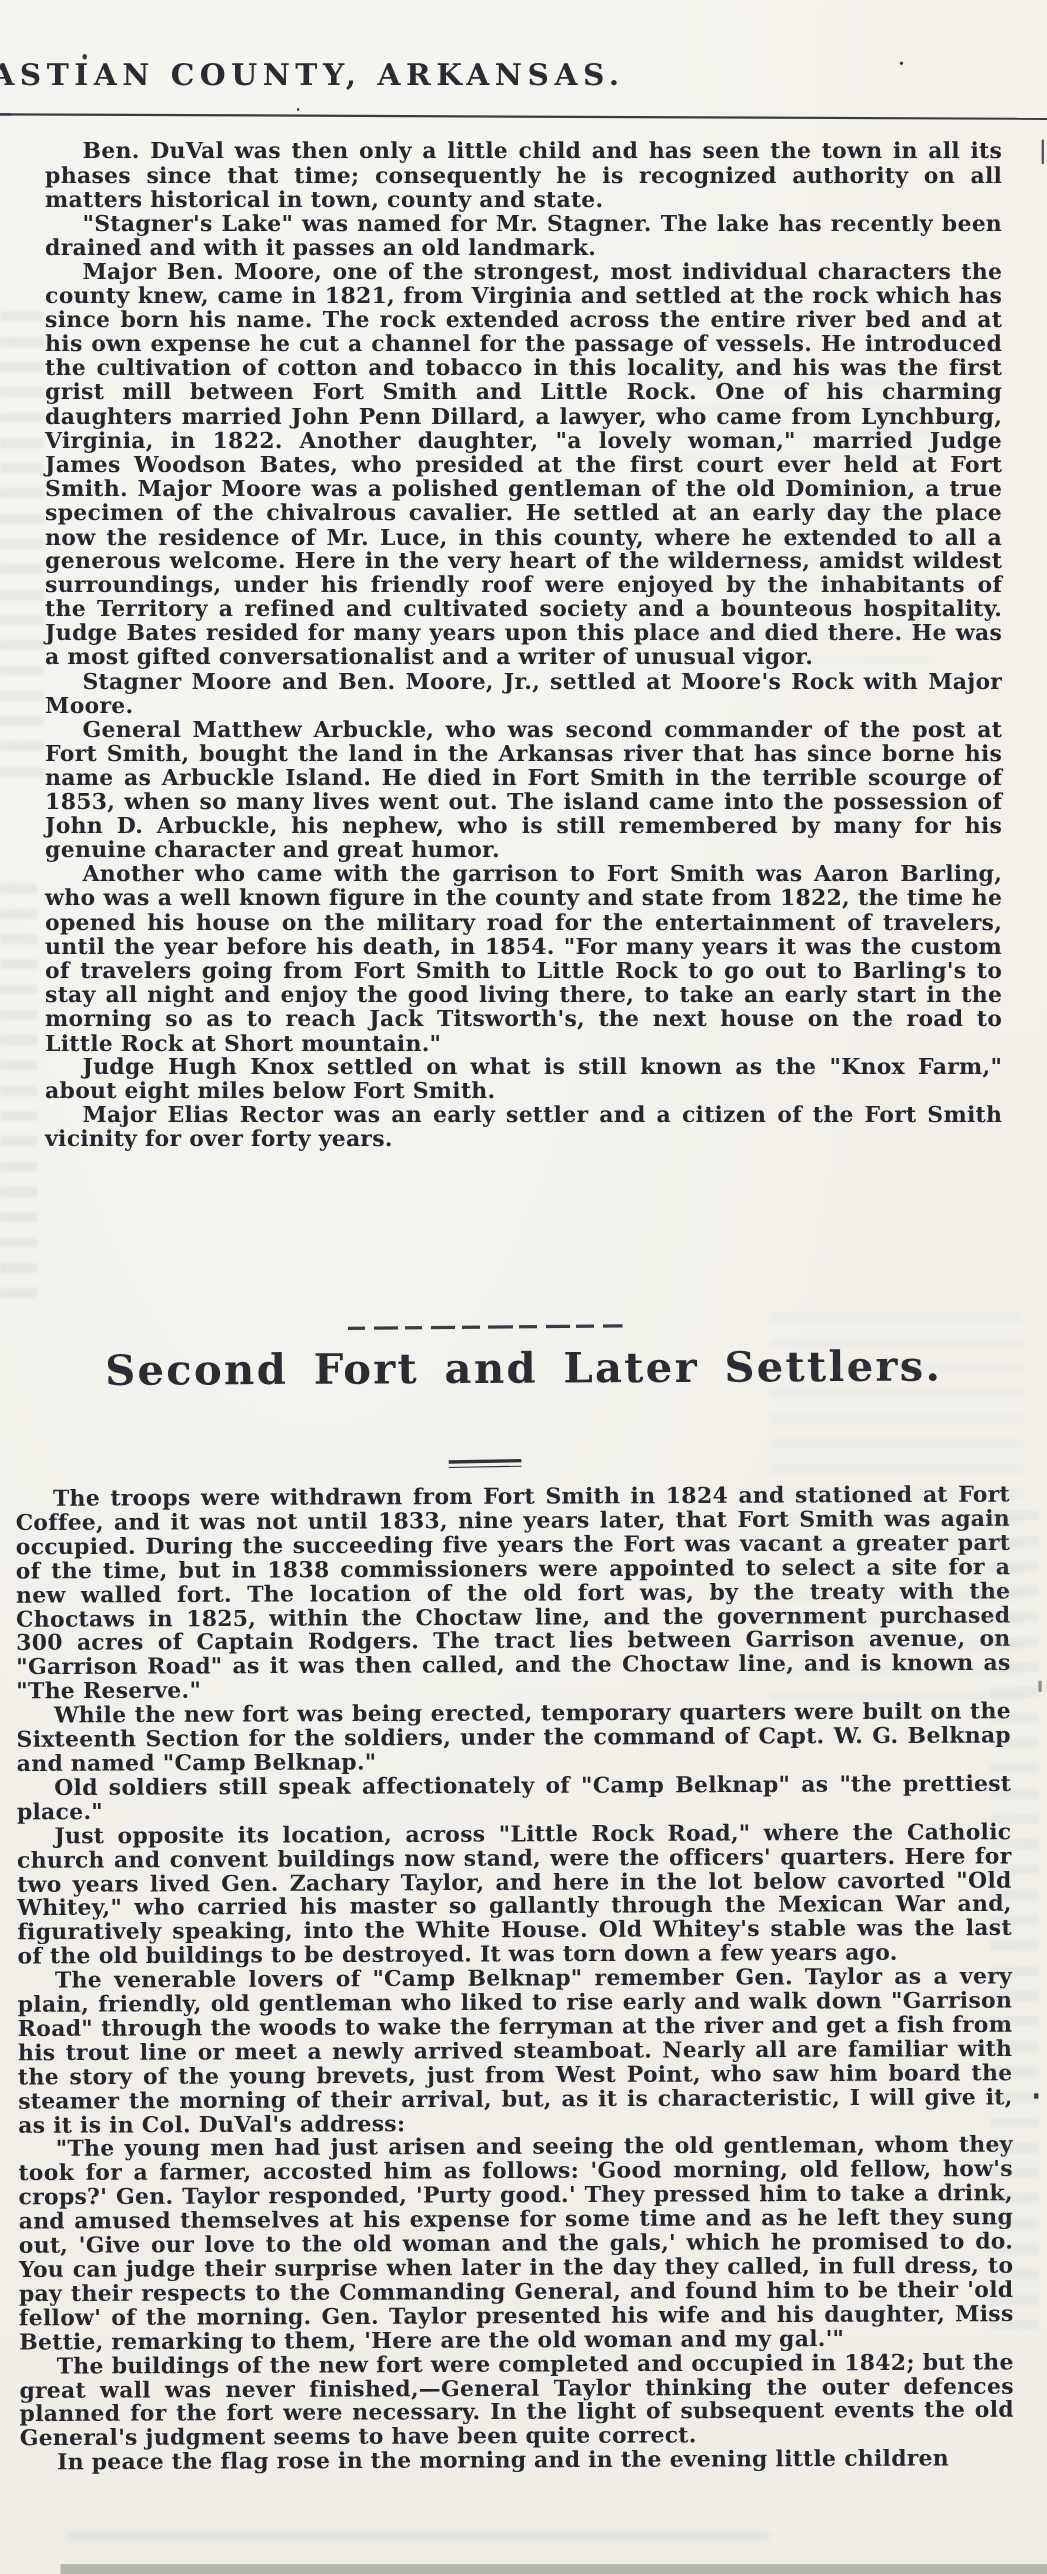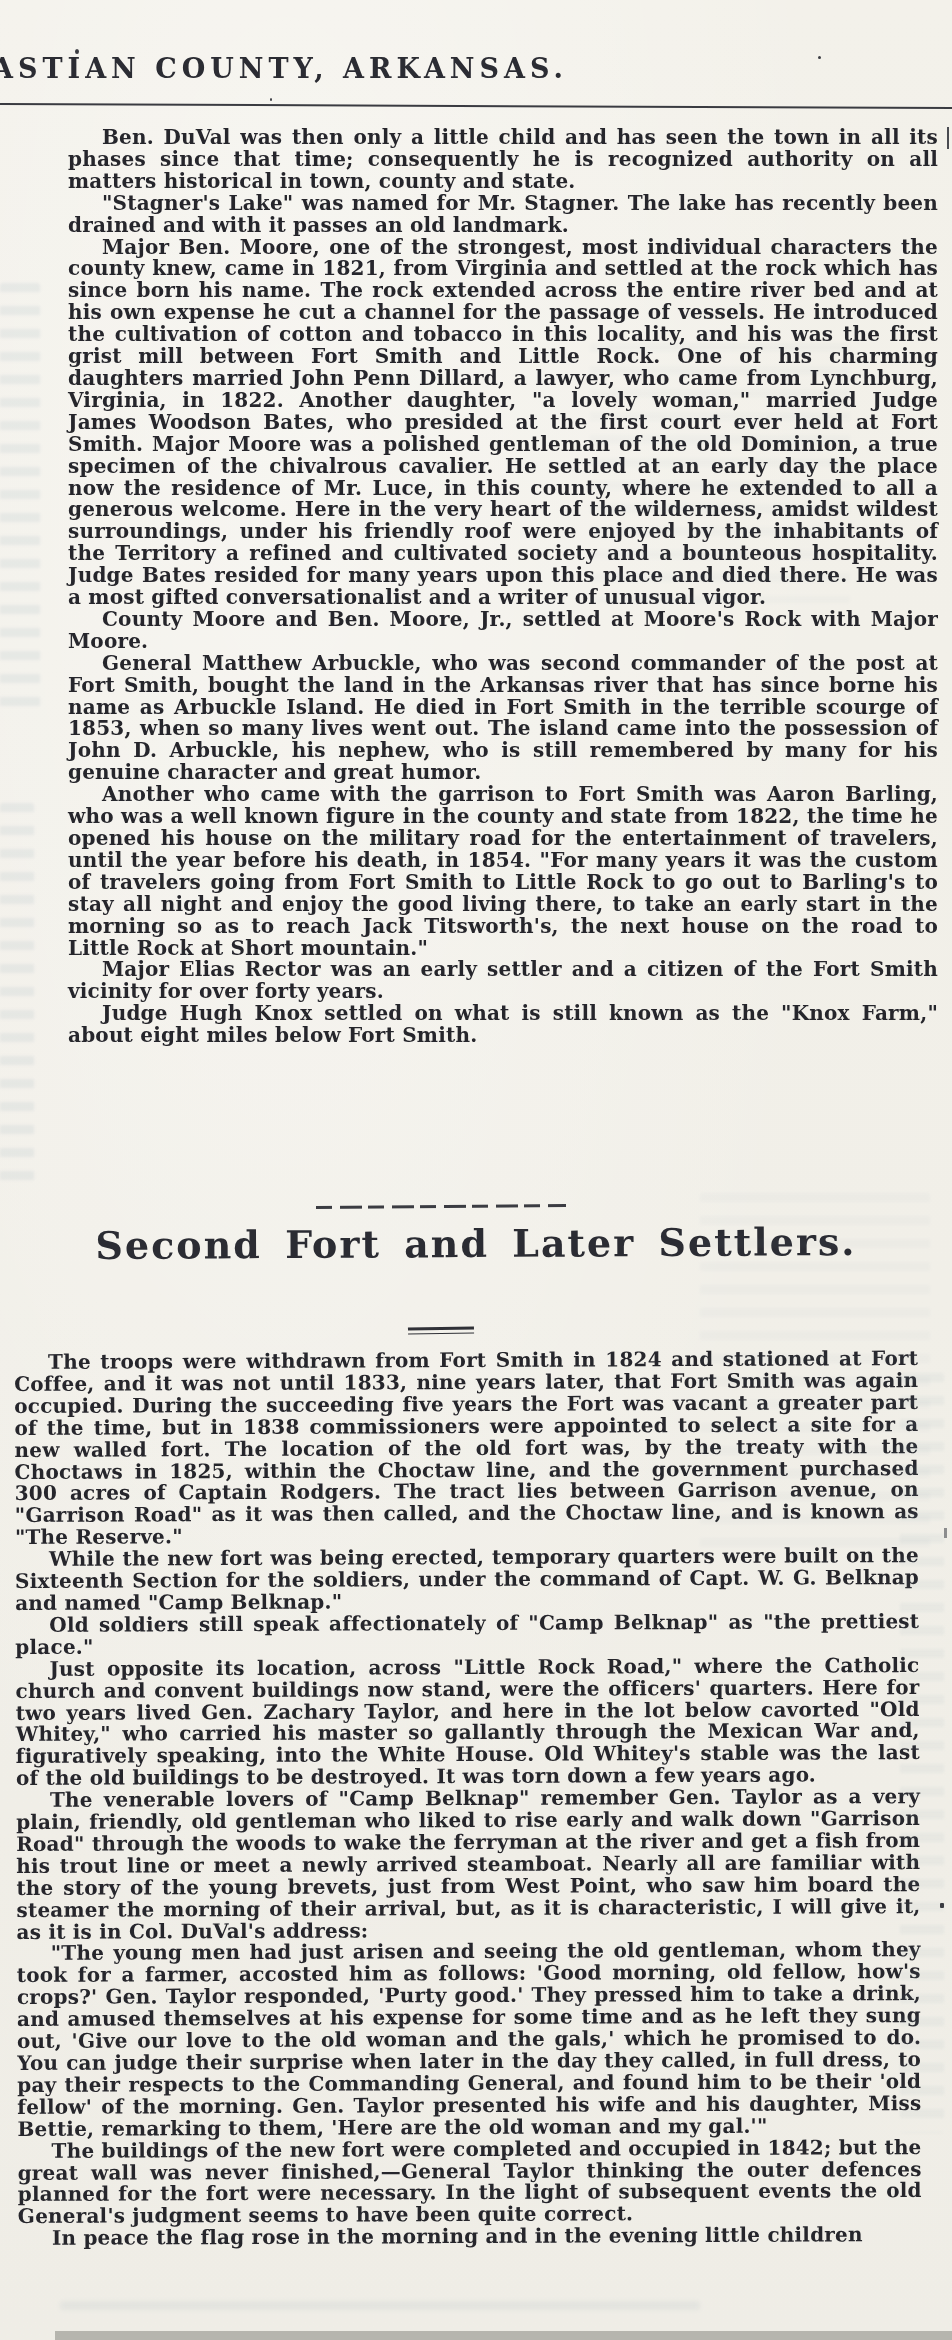--- a/index.html
+++ b/index.html
@@ -54,21 +54,21 @@
   .text-block p {
     margin: 0;
     text-align: justify;
     text-indent: 1.7em;
     font-weight: bold;
     letter-spacing: 0.2px;
   }
   .sec1 {
     position: absolute;
     top: 84px;
-    left: 68px;
+    left: 41px;
     width: 870px;
     font-size: 20px;
     line-height: 21.9px;
   }
   .sec2 {
     position: absolute;
     top: 1307px;
     left: 16px;
     width: 904px;
     font-size: 20px;
@@ -170,25 +170,25 @@
 <div class="page">
 
   <div class="running-title">ASTIAN COUNTY, ARKANSAS.</div>
   <div class="header-rule-tick"></div>
   <div class="header-rule"></div>
 
   <main class="text-block sec1">
     <p>Ben. DuVal was then only a little child and has seen the town in all its phases since that time; consequently he is recognized authority on all matters historical in town, county and state.</p>
     <p>"Stagner's Lake" was named for Mr. Stagner.  The lake has recently been drained and with it passes an old landmark.</p>
     <p>Major Ben. Moore, one of the strongest, most individual characters the county knew, came in 1821, from Virginia and settled at the rock which has since born his name.  The rock extended across the entire river bed and at his own expense he cut a channel for the passage of vessels. He introduced the cultivation of cotton and tobacco in this locality, and his was the first grist mill between Fort Smith and Little Rock.  One of his charming daughters married John Penn Dillard, a lawyer, who came from Lynchburg, Virginia, in 1822.  Another daughter, "a lovely woman," married Judge James Woodson Bates, who presided at the first court ever held at Fort Smith.  Major Moore was a polished gentleman of the old Dominion, a true specimen of the chivalrous cavalier.  He settled at an early day the place now the residence of Mr. Luce, in this county, where he extended to all a generous welcome.  Here in the very heart of the wilderness, amidst wildest surroundings, under his friendly roof were enjoyed by the inhabitants of the Territory a refined and cultivated society and a bounteous hospitality.  Judge Bates resided for many years upon this place and died there.  He was a most gifted conversationalist and a writer of unusual vigor.</p>
-    <p>County Moore and Ben. Moore, Jr., settled at Moore's Rock with Major Moore.</p>
+    <p>Stagner Moore and Ben. Moore, Jr., settled at Moore's Rock with Major Moore.</p>
     <p>General Matthew Arbuckle, who was second commander of the post at Fort Smith, bought the land in the Arkansas river that has since borne his name as Arbuckle Island.  He died in Fort Smith in the terrible scourge of 1853, when so many lives went out.  The island came into the possession of John D. Arbuckle, his nephew, who is still remembered by many for his genuine character and great humor.</p>
     <p>Another who came with the garrison to Fort Smith was Aaron Barling, who was a well known figure in the county and state from 1822, the time he opened his house on the military road for the entertainment of travelers, until the year before his death, in 1854.  "For many years it was the custom of travelers going from Fort Smith to Little Rock to go out to Barling's to stay all night and enjoy the good living there, to take an early start in the morning so as to reach Jack Titsworth's, the next house on the road to Little Rock at Short mountain."</p>
+    <p>Judge Hugh Knox settled on what is still known as the "Knox Farm," about eight miles below Fort Smith.</p>
     <p>Major Elias Rector was an early settler and a citizen of the Fort Smith vicinity for over forty years.</p>
-    <p>Judge Hugh Knox settled on what is still known as the "Knox Farm," about eight miles below Fort Smith.</p>
   </main>
 
   <div class="dash-divider"></div>
   <h1 class="section-heading">Second Fort and Later Settlers.</h1>
   <div class="heading-rule"></div>
 
   <main class="text-block sec2">
     <p>The troops were withdrawn from Fort Smith in 1824 and stationed at Fort Coffee, and it was not until 1833, nine years later, that Fort Smith was again occupied.  During the succeeding five years the Fort was vacant a greater part of the time, but in 1838 commissioners were appointed to select a site for a new walled fort.  The location of the old fort was, by the treaty with the Choctaws in 1825, within the Choctaw line, and the government purchased 300 acres of Captain Rodgers.  The tract lies between Garrison avenue, on "Garrison Road" as it was then called, and the Choctaw line, and is known as "The Reserve."</p>
     <p>While the new fort was being erected, temporary quarters were built on the Sixteenth Section for the soldiers, under the command of Capt. W. G. Belknap and named "Camp Belknap."</p>
     <p>Old soldiers still speak affectionately of "Camp Belknap" as "the prettiest place."</p>

